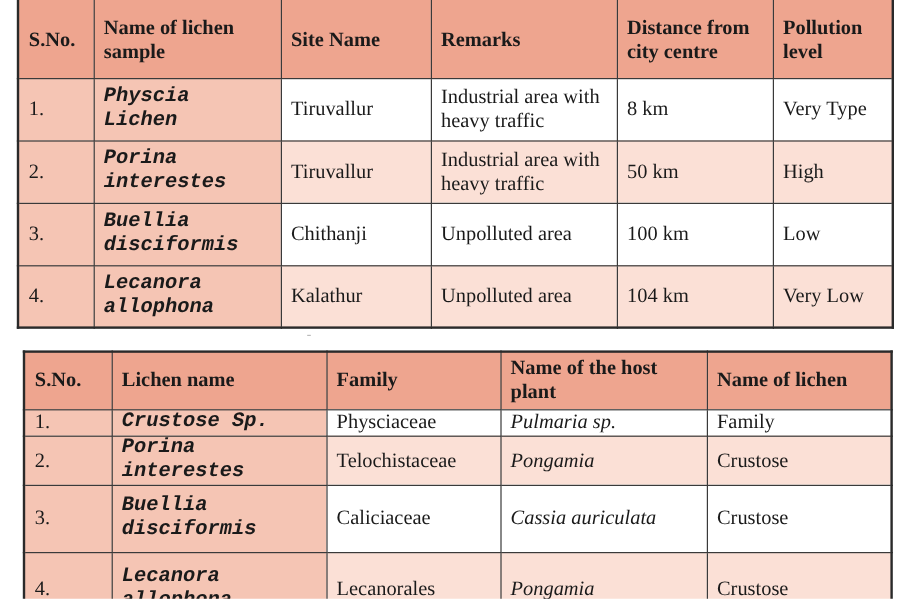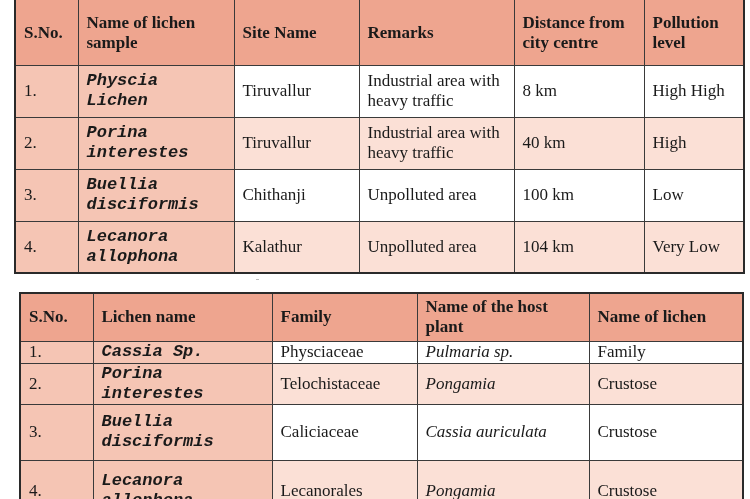--- a/index.html
+++ b/index.html
@@ -48,28 +48,28 @@
       <th style="padding-top:10px">Pollution level</th>
     </tr>
   </thead>
   <tbody>
     <tr class="r1 row-odd">
       <td class="c-key">1.</td>
       <td class="c-key bi">Physcia Lichen</td>
       <td class="c-val">Tiruvallur</td>
       <td class="c-val">Industrial area with heavy traffic</td>
       <td class="c-val">8 km</td>
-      <td class="c-val">High High</td>
+      <td class="c-val">Very Type</td>
     </tr>
     <tr class="r2 row-even">
       <td class="c-key">2.</td>
       <td class="c-key bi">Porina interestes</td>
       <td class="c-val">Tiruvallur</td>
       <td class="c-val">Industrial area with heavy traffic</td>
-      <td class="c-val">40 km</td>
+      <td class="c-val">50 km</td>
       <td class="c-val">High</td>
     </tr>
     <tr class="r3 row-odd">
       <td class="c-key">3.</td>
       <td class="c-key bi">Buellia disciformis</td>
       <td class="c-val">Chithanji</td>
       <td class="c-val">Unpolluted area</td>
       <td class="c-val">100 km</td>
       <td class="c-val">Low</td>
     </tr>
@@ -99,21 +99,21 @@
       <th>S.No.</th>
       <th>Lichen name</th>
       <th>Family</th>
       <th>Name of the host plant</th>
       <th>Name of lichen</th>
     </tr>
   </thead>
   <tbody>
     <tr class="s1 row-odd">
       <td class="c-key">1.</td>
-      <td class="c-key bi">Cassia Sp.</td>
+      <td class="c-key bi">Crustose Sp.</td>
       <td class="c-val">Physciaceae</td>
       <td class="c-val it">Pulmaria sp.</td>
       <td class="c-val">Family</td>
     </tr>
     <tr class="s2 row-even">
       <td class="c-key">2.</td>
       <td class="c-key bi">Porina interestes</td>
       <td class="c-val">Telochistaceae</td>
       <td class="c-val it">Pongamia</td>
       <td class="c-val">Crustose</td>

